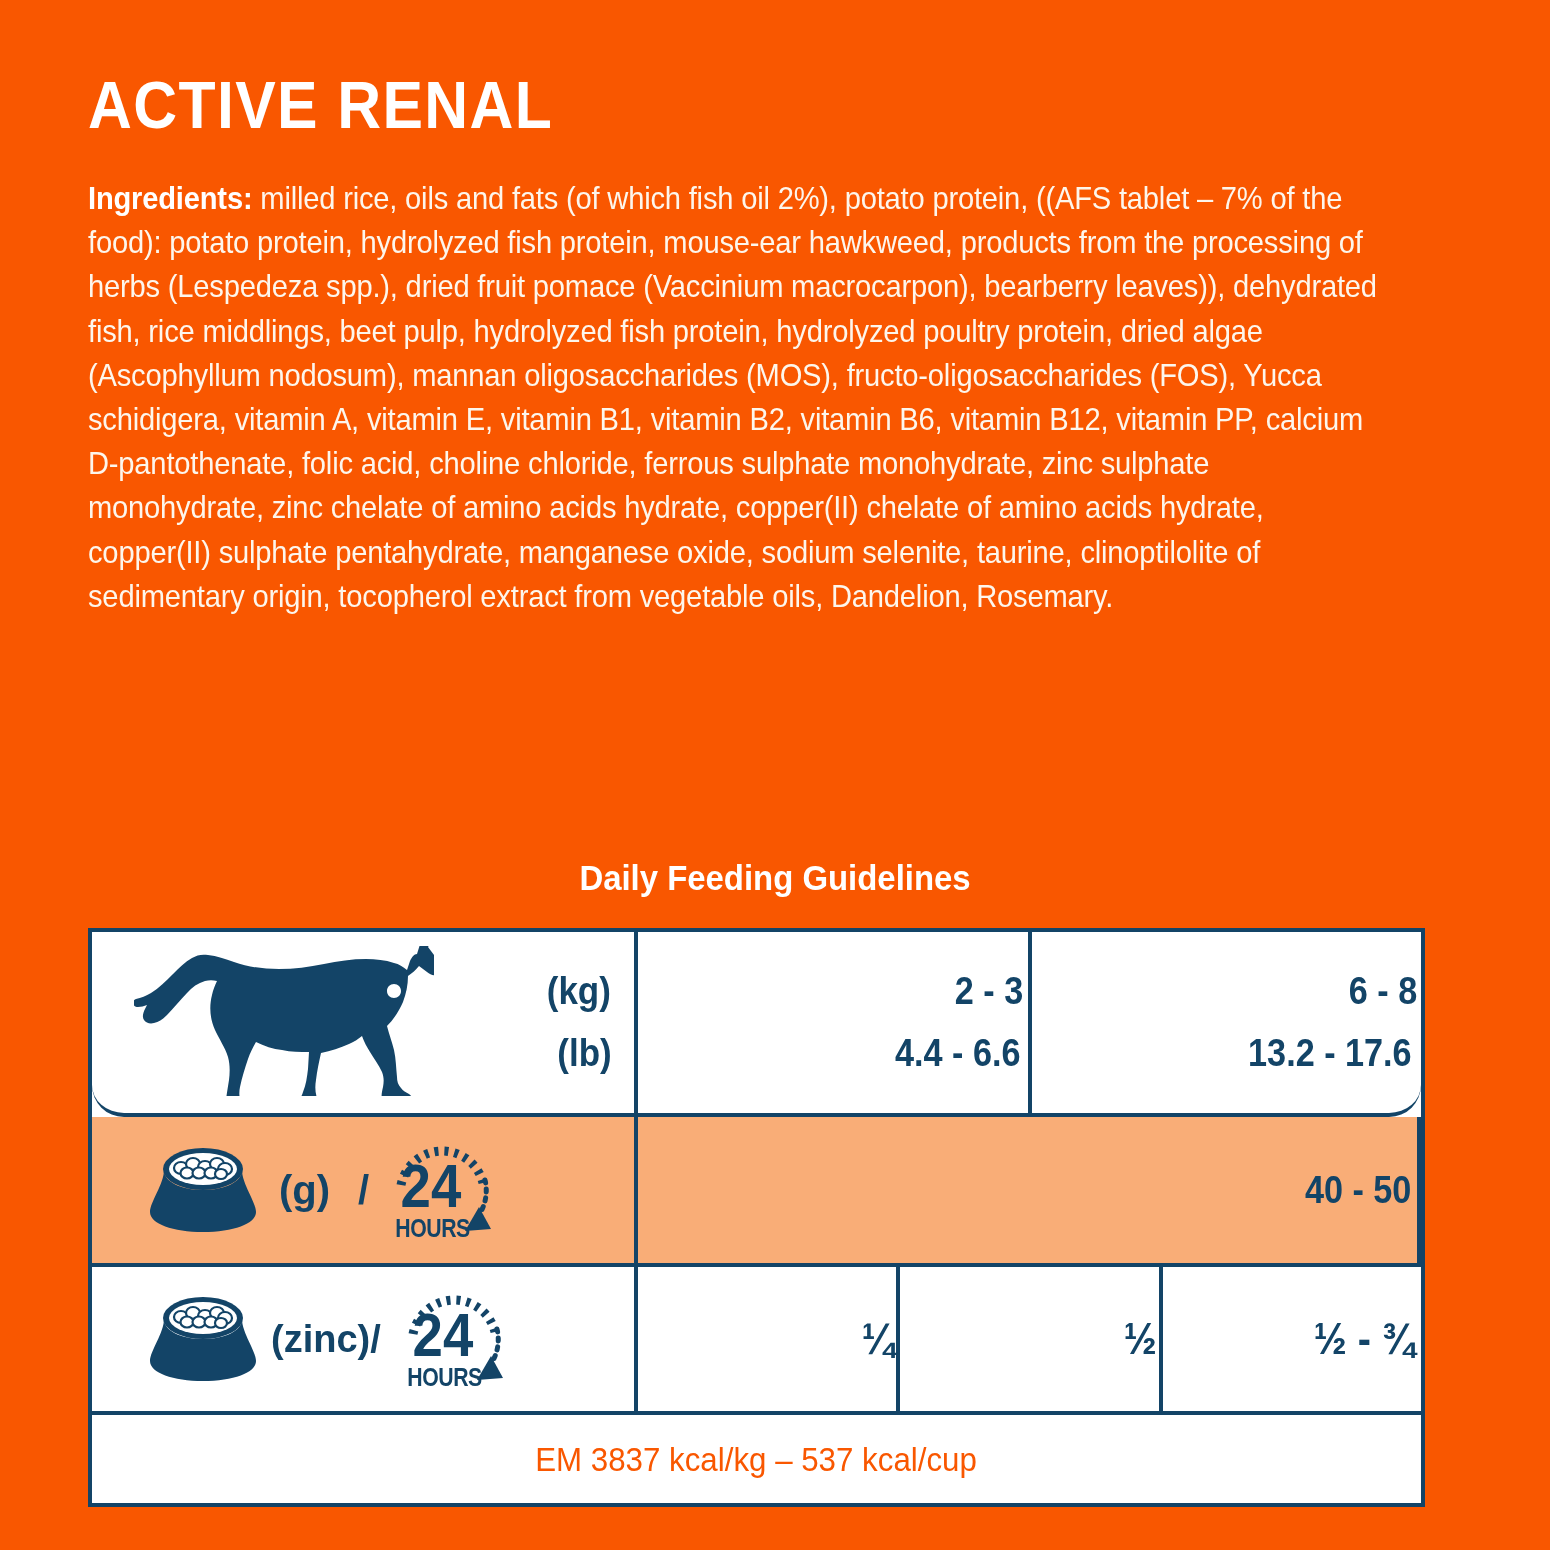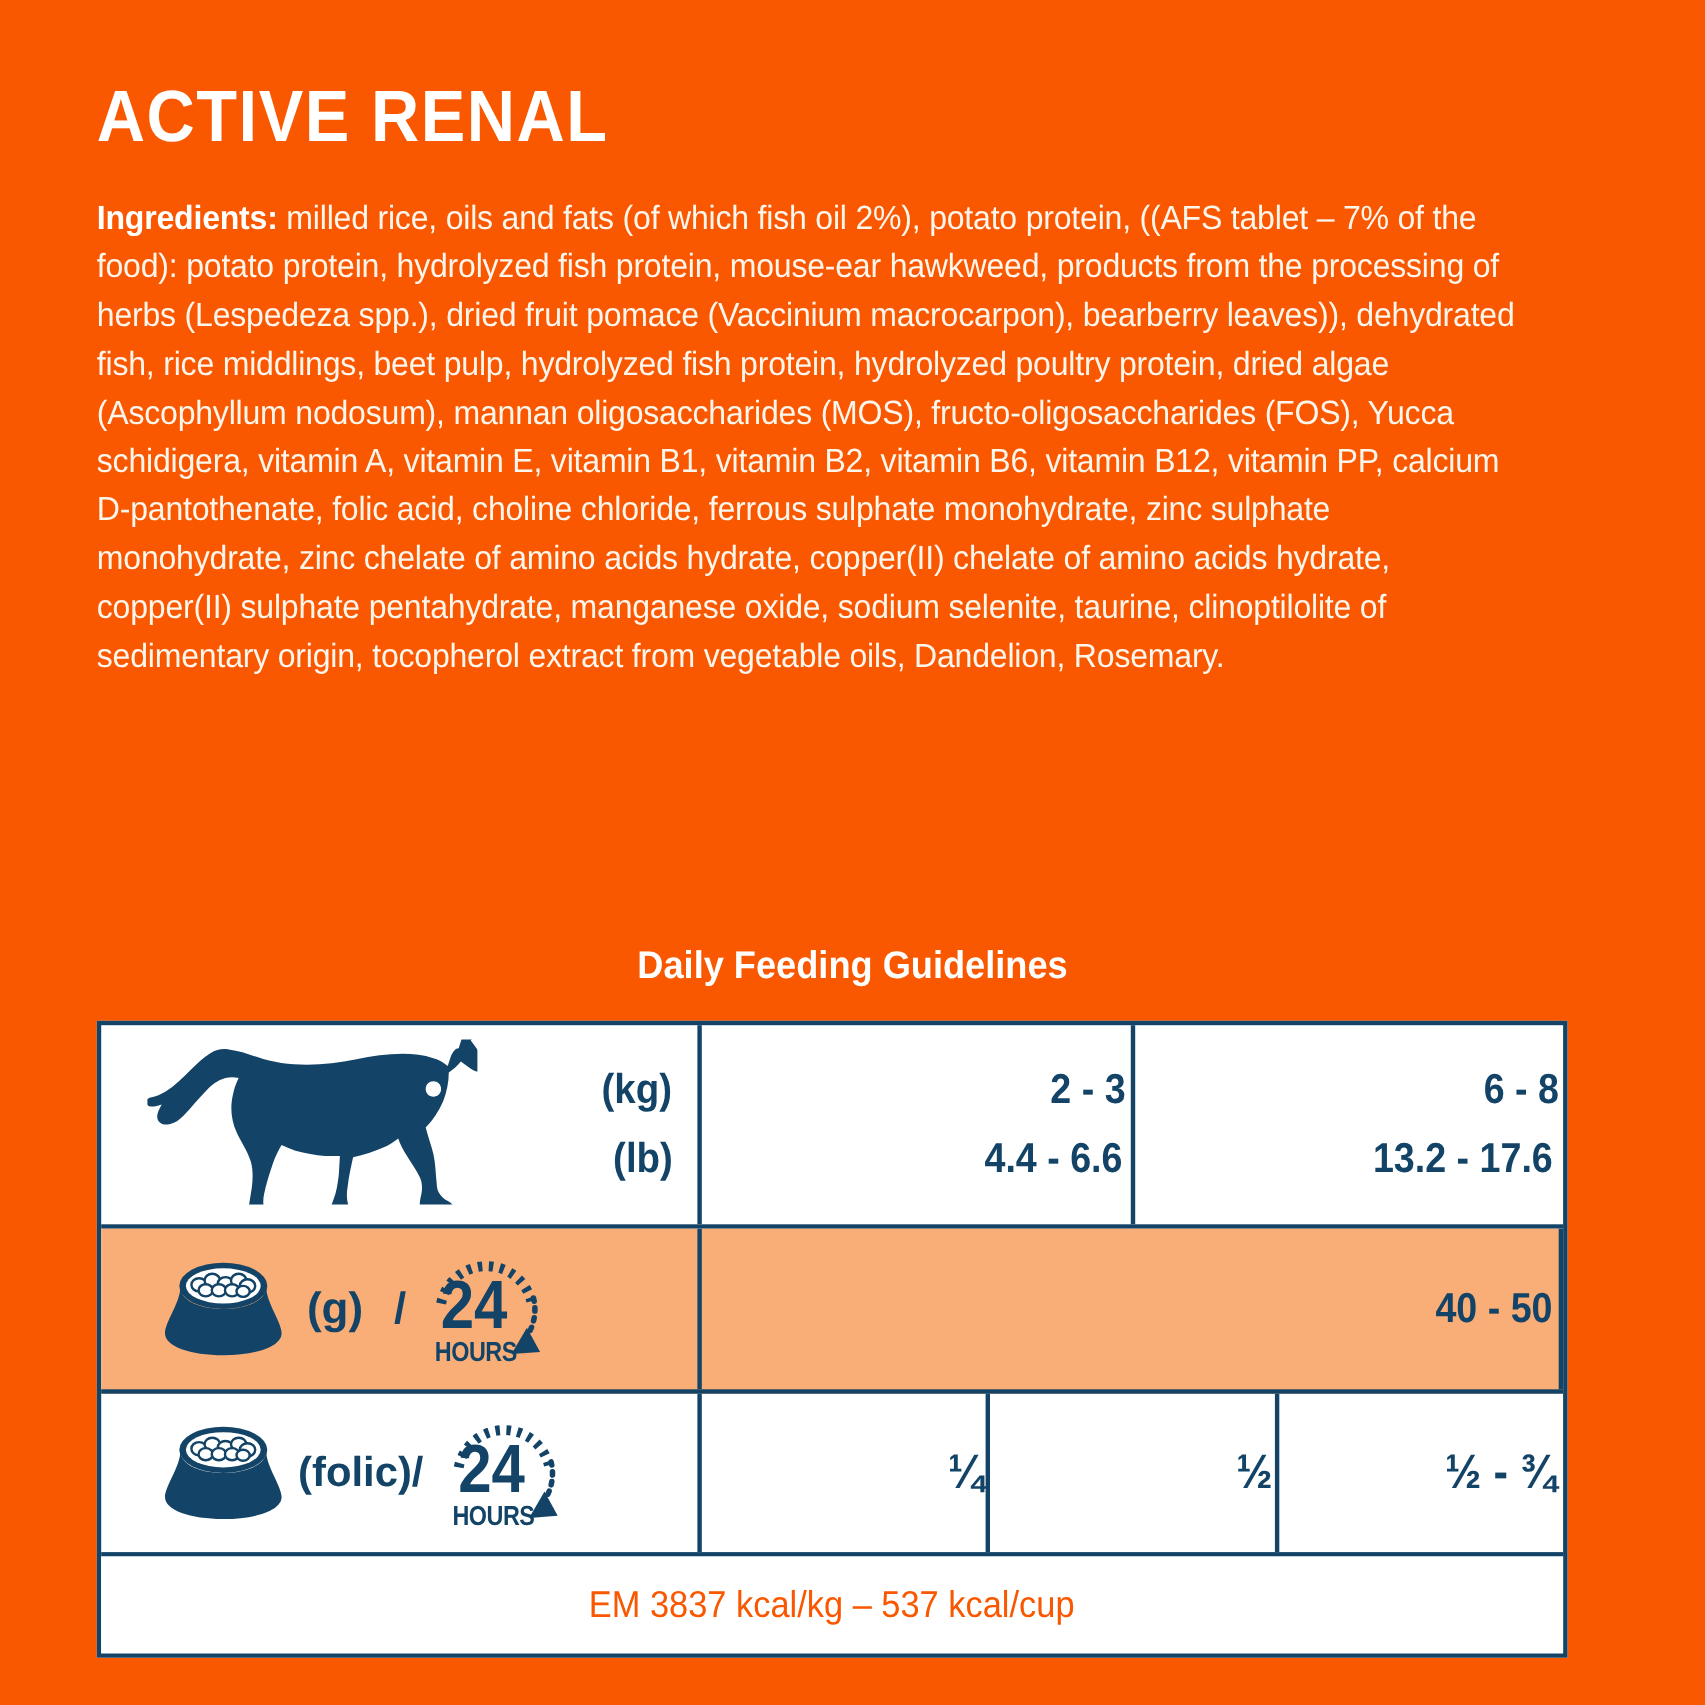--- a/index.html
+++ b/index.html
@@ -106,21 +106,21 @@
     display: flex;
     flex-direction: column;
     align-items: flex-end;
     justify-content: center;
     color: #134467;
     font-weight: bold;
     font-family: "Liberation Sans", sans-serif;
   }
   .cell-val.lastcol { border-right: none; }
 
-  .row-weights { height: 185px; }
+  .row-weights { height: 185px; border-radius: 32px; }
   .row-grams  { height: 150px; }
   .row-cups   { height: 148px; }
 
   .units-col {
     display: flex;
     flex-direction: column;
     justify-content: center;
     align-items: flex-end;
     height: 100%;
     padding-right: 20px;
@@ -263,21 +263,21 @@
                 <ellipse cx="70" cy="22" rx="7" ry="6"></ellipse>
                 <ellipse cx="78" cy="27" rx="7" ry="6"></ellipse>
                 <ellipse cx="40" cy="31" rx="6.5" ry="5.5"></ellipse>
                 <ellipse cx="52" cy="31" rx="6.5" ry="5.5"></ellipse>
                 <ellipse cx="64" cy="31" rx="6.5" ry="5.5"></ellipse>
                 <ellipse cx="74" cy="32" rx="6" ry="5"></ellipse>
               </g>
               <path fill="#134467" d="M17 28 C17 42 3 60 3 70 C3 82 26 90 56 90 C86 90 109 82 109 70 C109 60 95 42 95 28 C95 40 78 48 56 48 C34 48 17 40 17 28Z"></path>
             </svg>
           </span>
-          <span class="unit-text cups">(folic)/</span>
+          <span class="unit-text cups">(zinc)/</span>
           <span class="hours-icon">
             <svg width="118" height="126" viewBox="0 0 118 126" xmlns="http://www.w3.org/2000/svg">
               <path d="M22 60 A42 42 0 0 1 104 58" fill="none" stroke="#134467" stroke-width="9" stroke-dasharray="4 6" stroke-linecap="butt"></path>
               <path d="M106 55 A44 44 0 0 1 95 96" fill="none" stroke="#134467" stroke-width="5" stroke-dasharray="3 6" stroke-linecap="round"></path>
               <path d="M100 82 L112 104 L86 106 Z" fill="#134467"></path>
               <text x="52" y="82" font-family="'Liberation Sans',sans-serif" font-size="62" font-weight="bold" fill="#134467" text-anchor="middle" transform="scale(0.88,1) translate(7,0)">24</text>
               <text x="54" y="112" font-family="'Liberation Sans',sans-serif" font-size="25" font-weight="bold" fill="#134467" text-anchor="middle" letter-spacing="-0.5" transform="scale(0.85,1) translate(9,0)">HOURS</text>
             </svg>
           </span>
         </div>

